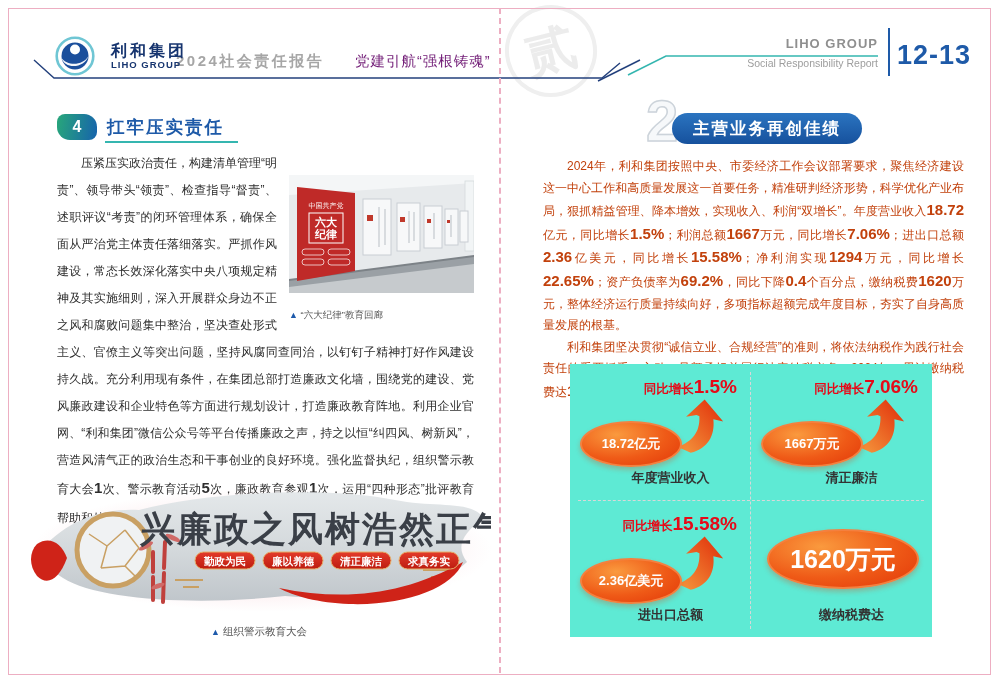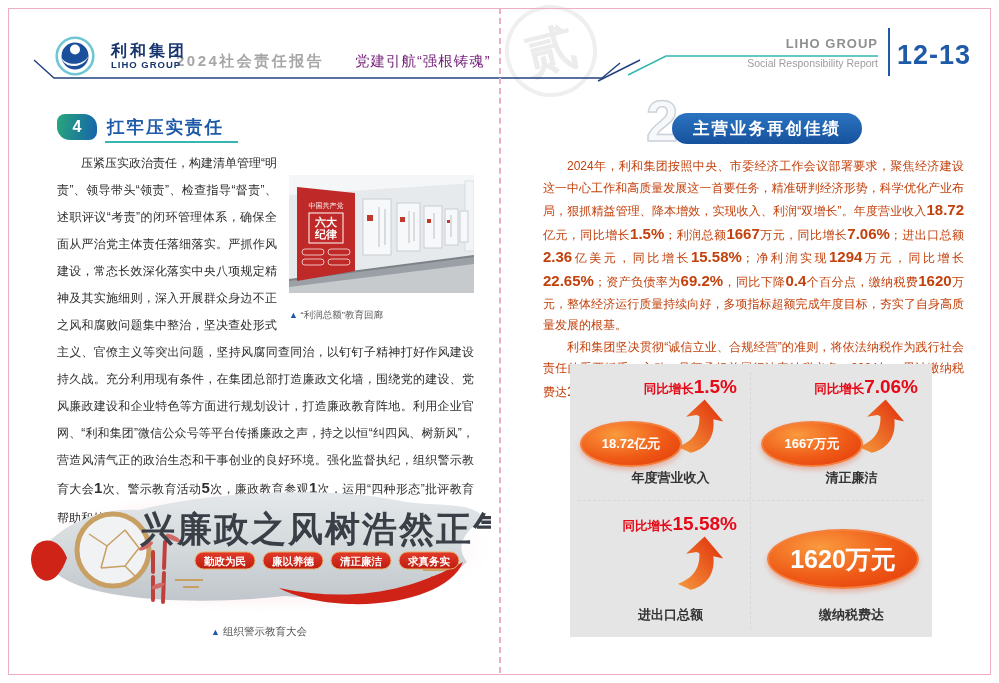--- a/index.html
+++ b/index.html
@@ -36,21 +36,21 @@
   .cap-marker{color:#1e5aab;font-size:9px;}
   .banner{position:absolute;left:27px;top:484px;width:464px;height:136px;}
   .banner-caption{position:absolute;left:27px;top:625px;width:464px;text-align:center;font-size:10.5px;color:#555;}
   
   .rp-num2{position:absolute;left:646px;top:92px;font-size:58px;font-weight:800;color:#f6f8fa;
            -webkit-text-stroke:1.5px #ccd3da;text-shadow:0 0 1px #ccd3da;z-index:1;line-height:1;}
   .rp-titlepill{position:absolute;left:672px;top:113px;width:190px;height:31px;border-radius:16px;
            background:linear-gradient(180deg,#2b74c0,#16519d);display:flex;align-items:center;justify-content:center;
            color:#fff;font-weight:bold;font-size:16.5px;letter-spacing:2px;z-index:2;}
   .rp-body{position:absolute;left:543px;top:156px;width:421px;font-size:12px;line-height:21.6px;text-align:justify;color:#c2410c;}
-  .stats{position:absolute;left:570px;top:364px;width:362px;height:273px;background:#e5e5e5;}
+  .stats{position:absolute;left:570px;top:364px;width:362px;height:273px;background:#5eead4;}
   .vsep{position:absolute;left:180px;top:8px;height:257px;border-left:1px dashed #d8d8d8;}
   .hsep{position:absolute;top:136px;left:8px;width:346px;border-top:1px dashed #d8d8d8;}
   .cell{position:absolute;width:181px;height:136px;}
   .c1{left:0;top:0}.c2{left:181px;top:0}.c3{left:0;top:137px}.c4{left:181px;top:137px}
   .growth{position:absolute;top:12px;right:14px;color:#e60a18;font-weight:bold;font-size:12.5px;white-space:nowrap;}
   .growth .gv{font-size:19px;}
   .arrow{position:absolute;right:22px;top:32px;width:58px;height:66px;z-index:1;}
   .ellipse{position:absolute;left:10px;top:57px;width:98px;height:42px;border-radius:50%;
            background:radial-gradient(ellipse at 35% 28%,#fa9a3e 0%,#ef5a17 55%,#e23708 100%);
            border:2px solid #f4803f;box-shadow:0 3px 5px rgba(226,55,8,.28);
@@ -165,21 +165,21 @@
           <line x1="90" y1="32" x2="90" y2="72"></line>
             <line x1="96" y1="34" x2="96" y2="70"></line>
           <line x1="120" y1="36" x2="120" y2="68"></line>
             <line x1="125" y1="37" x2="125" y2="66"></line>
           <line x1="145" y1="38" x2="145" y2="64"></line>
             <line x1="162" y1="40" x2="162" y2="62"></line>
         </g>
       </svg>
       <div class="photo-caption">
         <span class="cap-marker">▲</span>
-        <span>“利润总额”教育回廊</span>
+        <span>“六大纪律”教育回廊</span>
       </div>
     </div>
     <p class="para"><span>压紧压实政治责任，构建清单管理“明责”、领导带头“领责”、检查指导“督责”、述职评议“考责”的闭环管理体系，确保全面从严治党主体责任落细落实。严抓作风建设，常态长效深化落实中央八项规定精神及其实施细则，深入开展群众身边不正之风和腐败问题集中整治，坚决查处形式主义、官僚主义等突出问题，坚持风腐同查同治，以钉钉子精神打好作风建设持久战。充分利用现有条件，在集团总部打造廉政文化墙，围绕党的建设、党风廉政建设和企业特色等方面进行规划设计，打造廉政教育阵地。利用企业官网、“利和集团”微信公众号等平台传播廉政之声，持之以恒“纠四风、树新风”，营造风清气正的政治生态和干事创业的良好环境。强化监督执纪，组织警示教育大会</span><span class="b">1</span><span>次、警示教育活动</span><span class="b">5</span><span>次，廉政教育参观</span><span class="b">1</span><span>次，运用“四种形态”批评教育帮助和处理</span><span class="b">5</span><span>人次，让监督为企业高质量发展保驾护航。</span></p>
   </div>
 
   <div class="banner">
     <svg viewBox="0 0 464 136" width="464" height="136">
       <ellipse cx="235" cy="66" rx="230" ry="62" fill="url(#pinkGlow)"></ellipse>
       <path d="M14,66 C40,36 76,24 112,26 C180,8 300,2 368,16 C408,24 446,16 456,34 C436,50 428,62 440,78 C410,106 340,118 258,112 C170,122 70,116 36,94 C20,84 10,76 14,66 Z" fill="url(#silverGrad)"></path>
       <path d="M10,60 C22,52 34,58 40,74 C32,96 20,102 10,92 C2,82 2,68 10,60 Z" fill="#cf2318"></path>
@@ -243,20 +243,21 @@
         </svg>
       <div class="ellipse">1667万元</div>
       <div class="stat-label">清正廉洁</div>
     </div>
 
     <div class="cell c3">
       <div class="growth"><span>同比增长</span><span class="gv">15.58%</span></div>
       <svg class="arrow">
           <use href="#arrow-sym"></use>
         </svg>
+      <div class="ellipse">2.36亿美元</div>
       <div class="stat-label">进出口总额</div>
     </div>
 
     <div class="cell c4">
       <div class="ellipse">1620万元</div>
       <div class="stat-label">缴纳税费达</div>
     </div>
   </div>
 
   <div class="frame"></div>

